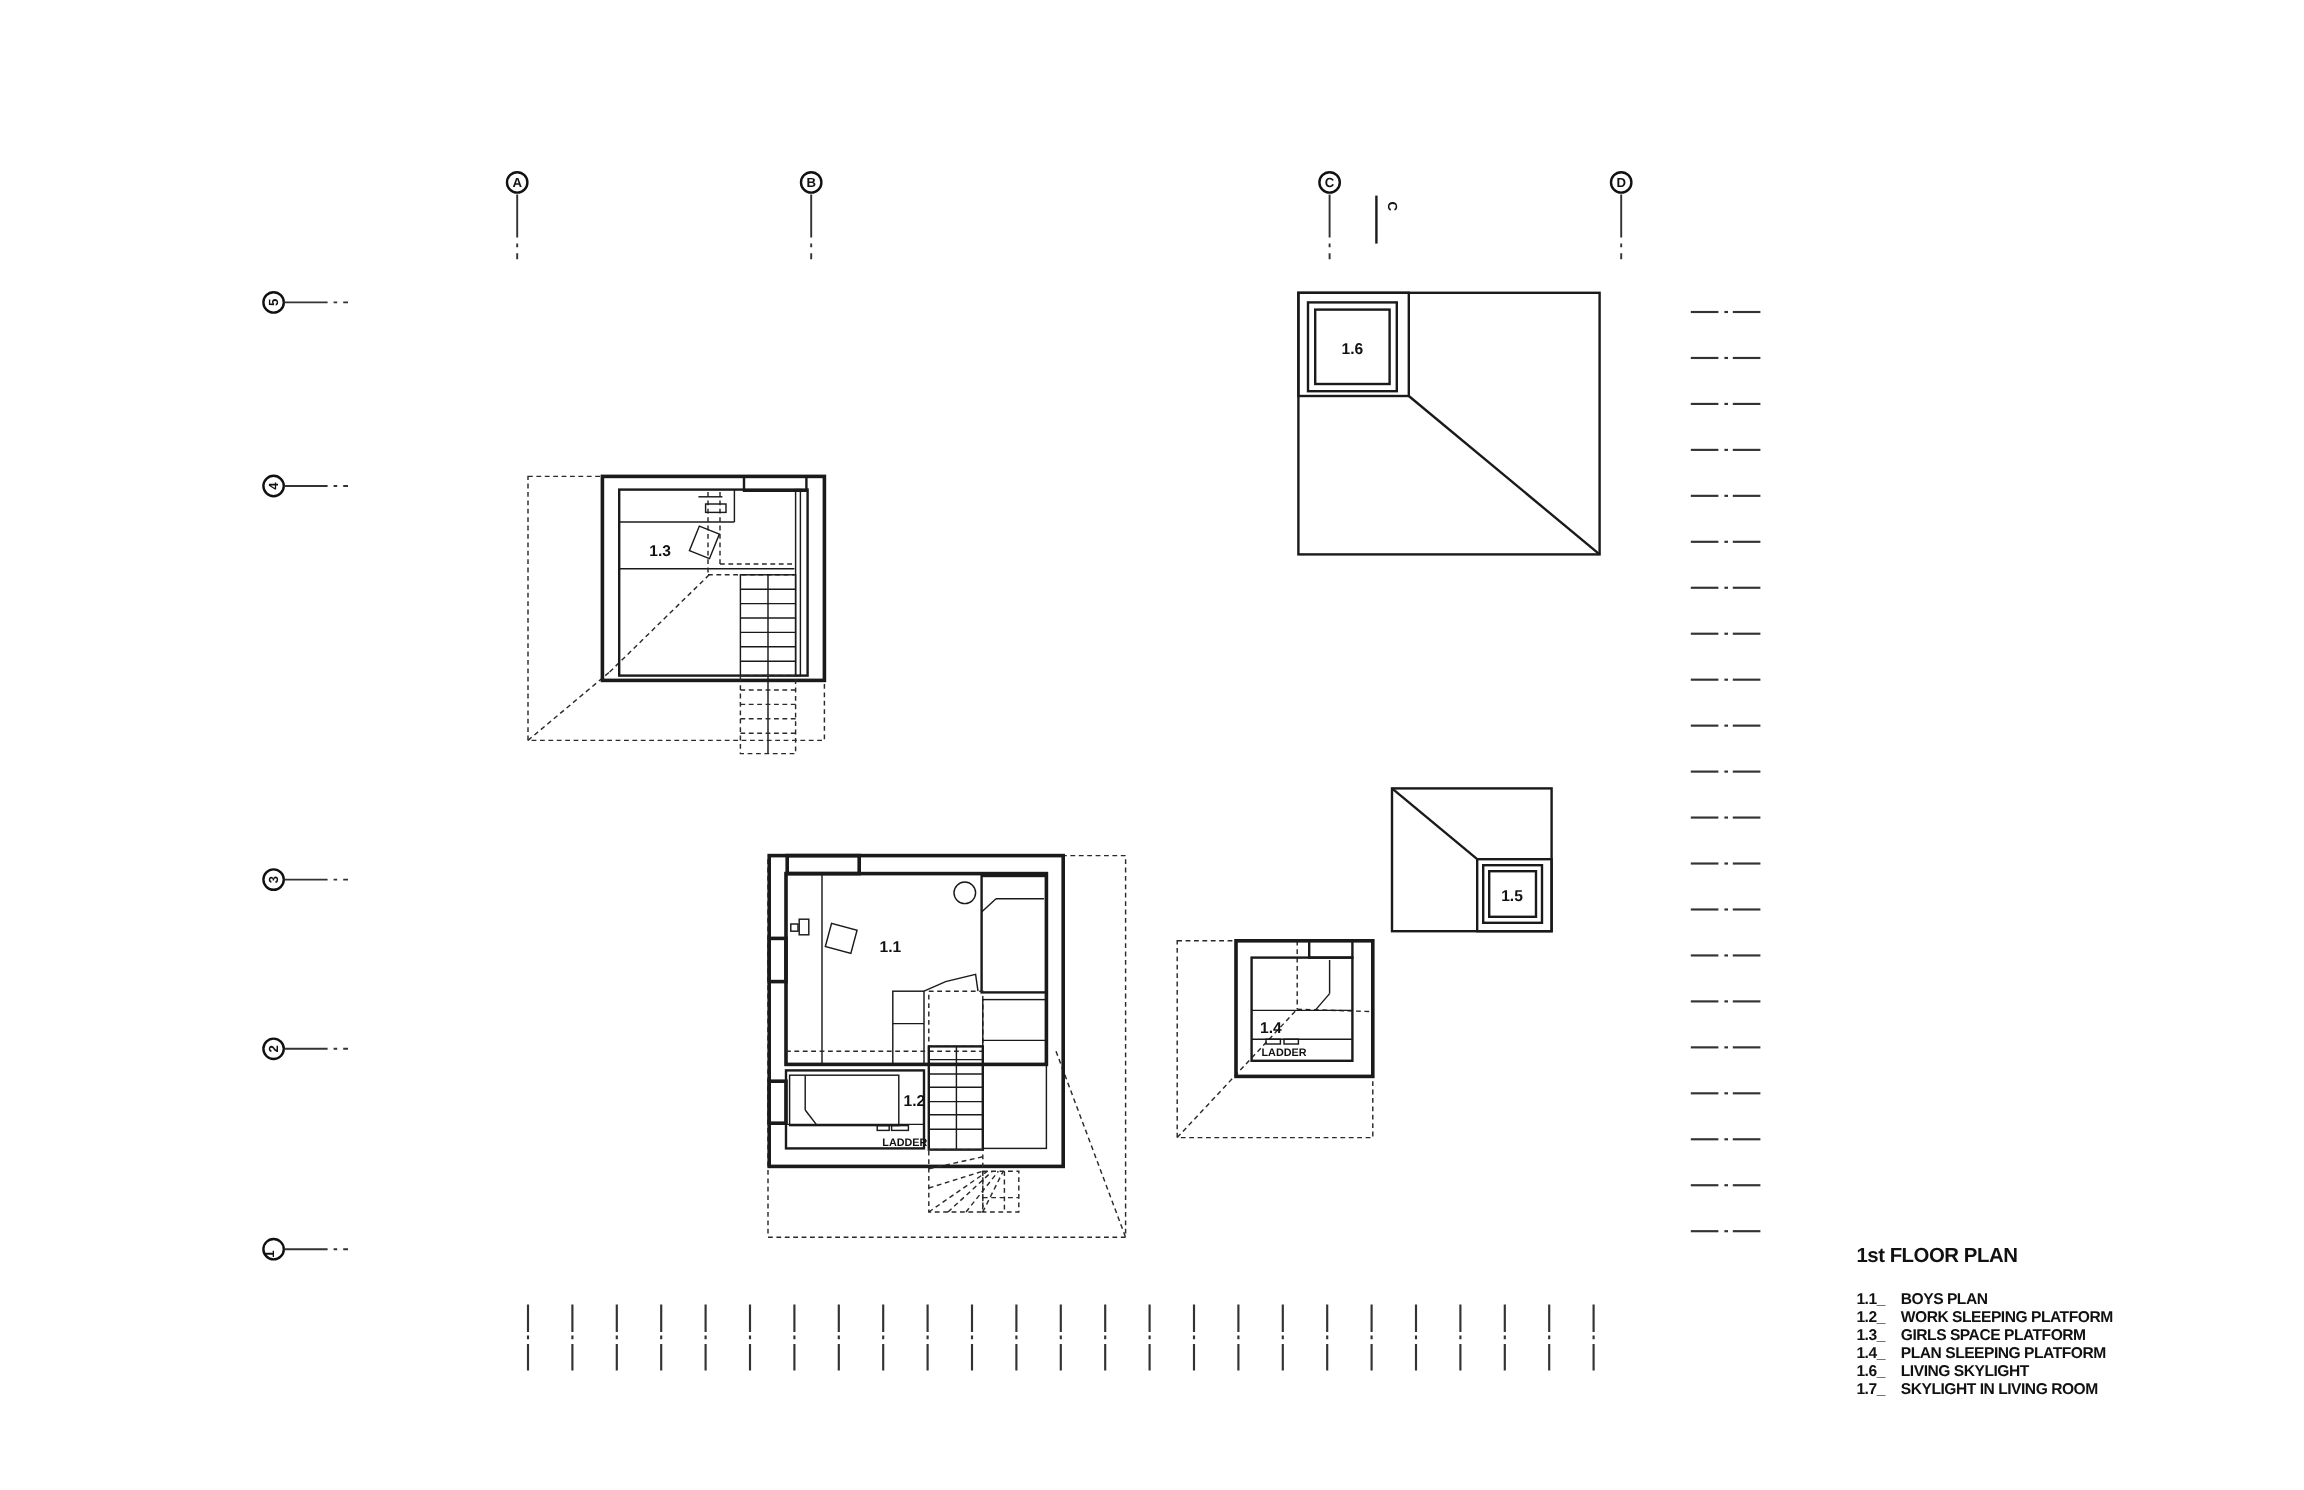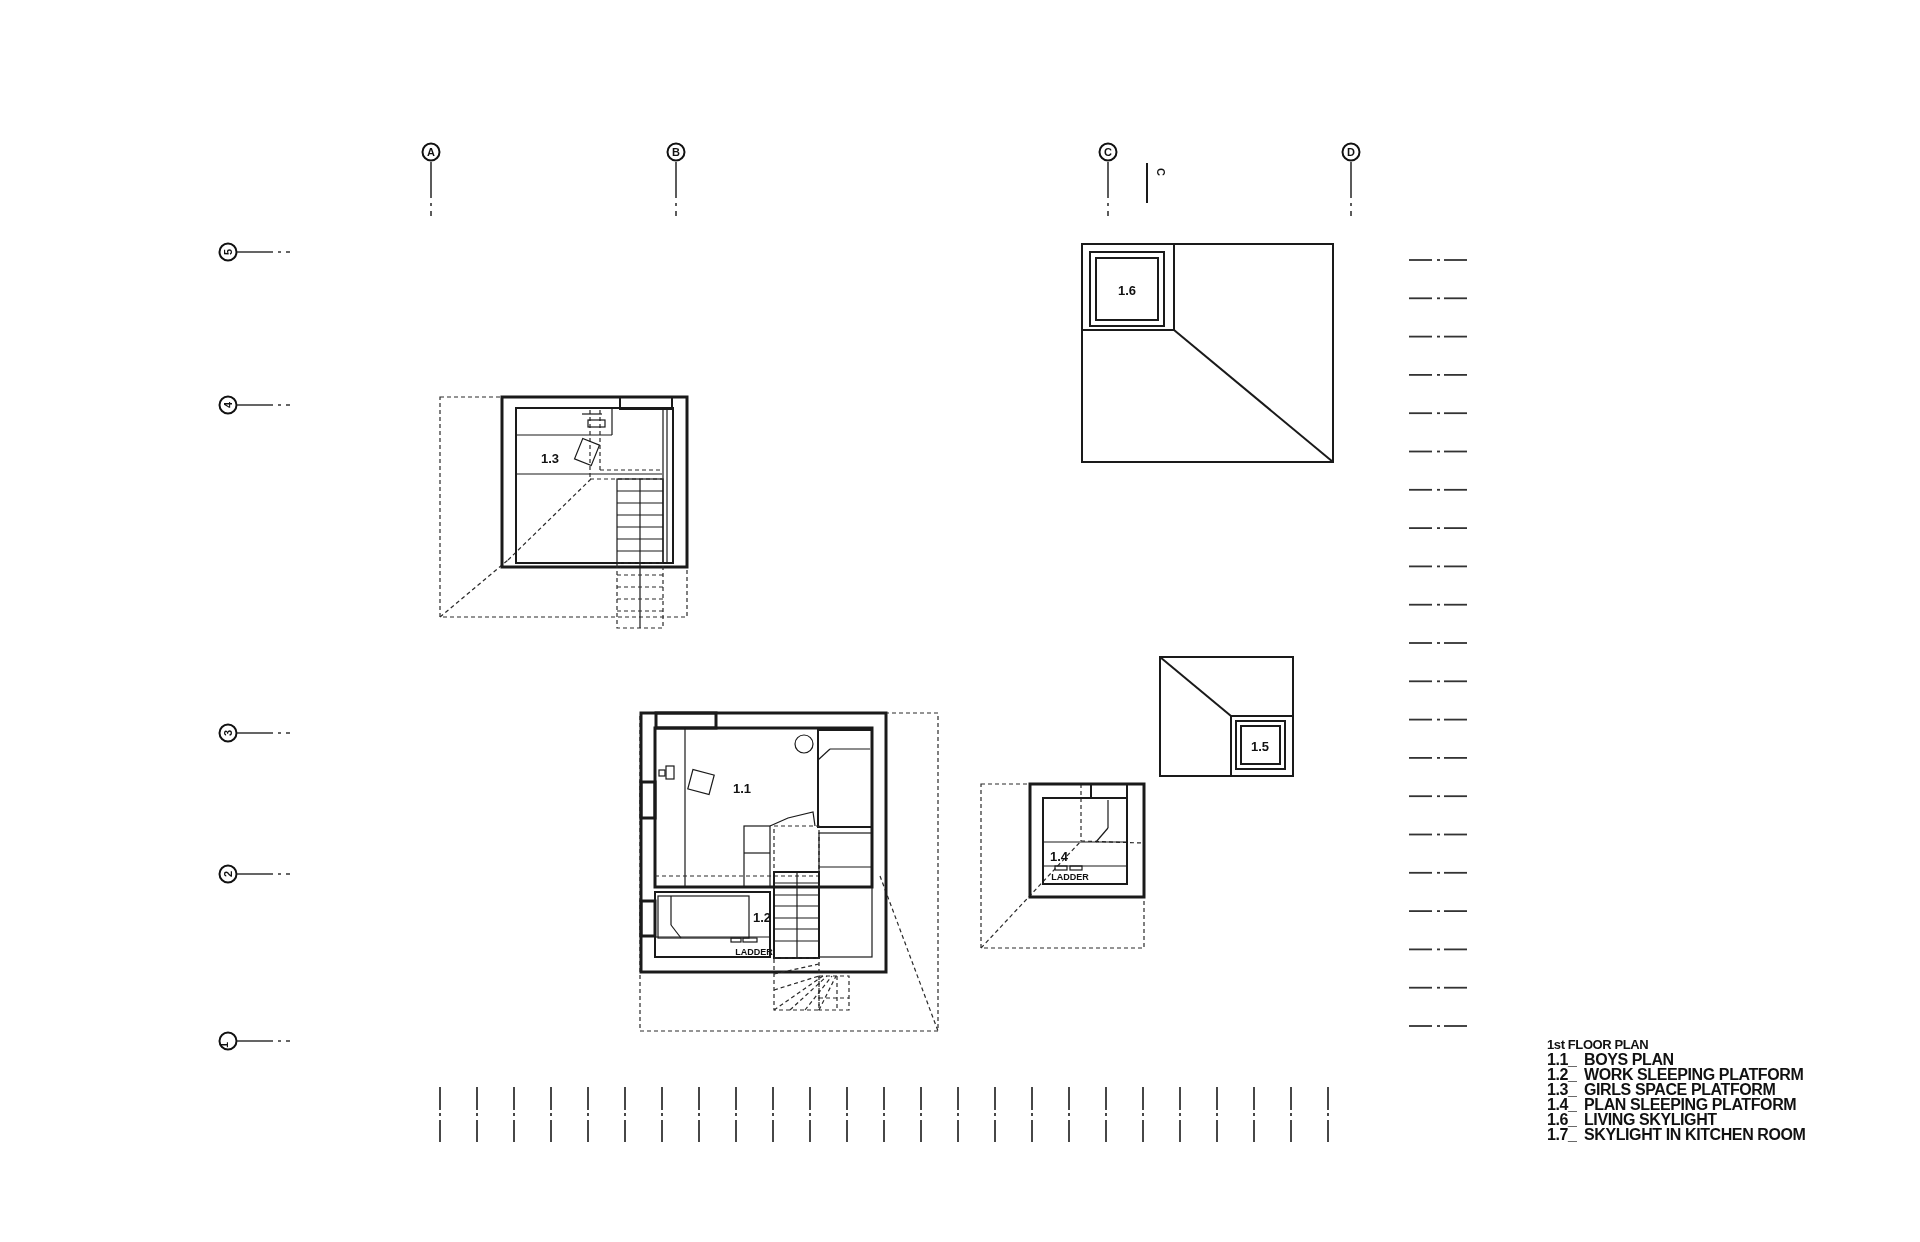--- a/index.html
+++ b/index.html
@@ -9,22 +9,22 @@
   .thick { stroke-width: 3; }
   .med { stroke-width: 2; }
   .thin { stroke-width: 1.2; }
   .dash { stroke: #2a2a2a; fill: none; stroke-width: 1.2; stroke-dasharray: 4 3; }
   .grid { stroke: #333; stroke-width: 1.6; fill: none; stroke-dasharray: 36 5 3 5; }
   .bubble { stroke: #111; stroke-width: 2; fill: #fff; }
   .btxt { font-family: "Liberation Sans", sans-serif; font-weight: bold; font-size: 11px; fill: #111; }
   .rlabel { font-family: "Liberation Sans", sans-serif; font-weight: bold; font-size: 13px; fill: #111; }
   .small { font-family: "Liberation Sans", sans-serif; font-weight: bold; font-size: 9px; fill: #111; }
   .legend { position: absolute; left: 1547px; top: 1037px; font-family: "Liberation Sans", sans-serif; font-weight: bold; color: #111; letter-spacing: -0.4px; }
-  .legend .title { font-size: 13px; }
-  .legend .row { display: flex; font-size: 16px; line-height: 15px; }
+  .legend .title { font-size: 17px; margin-bottom: 18px; }
+  .legend .row { display: flex; font-size: 13px; line-height: 15px; }
   .legend .num { width: 37px; }
 </style>
 </head>
 <body>
 
 <svg width="1920" height="1242" viewBox="0 0 1920 1242" xmlns="http://www.w3.org/2000/svg">
 
   <g>
     <g>
       <line class="grid" x1="431" y1="162" x2="431" y2="216"></line>
@@ -377,15 +377,15 @@
   <div class="row">
     <span class="num">1.4_</span>
     <span>PLAN SLEEPING PLATFORM</span>
   </div>
   <div class="row">
     <span class="num">1.6_</span>
     <span>LIVING SKYLIGHT</span>
   </div>
   <div class="row">
     <span class="num">1.7_</span>
-    <span>SKYLIGHT IN KITCHEN ROOM</span>
+    <span>SKYLIGHT IN LIVING ROOM</span>
   </div>
 </div>
 
 </body></html>

